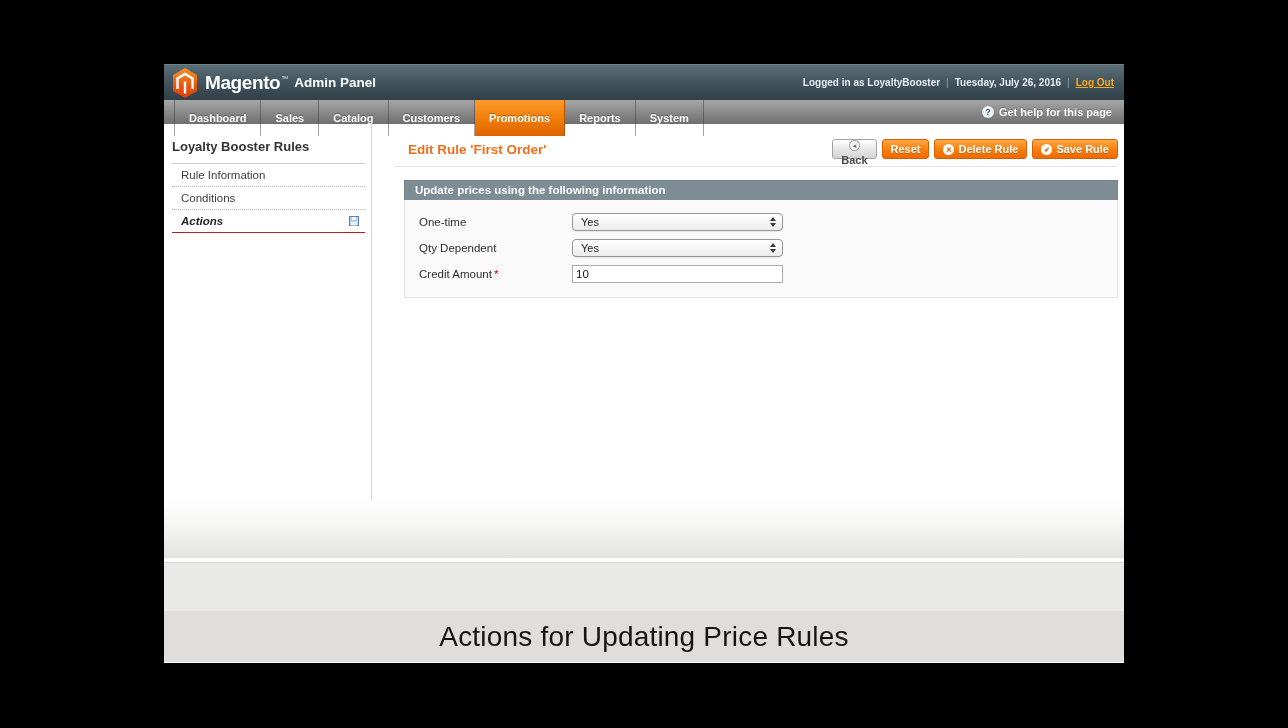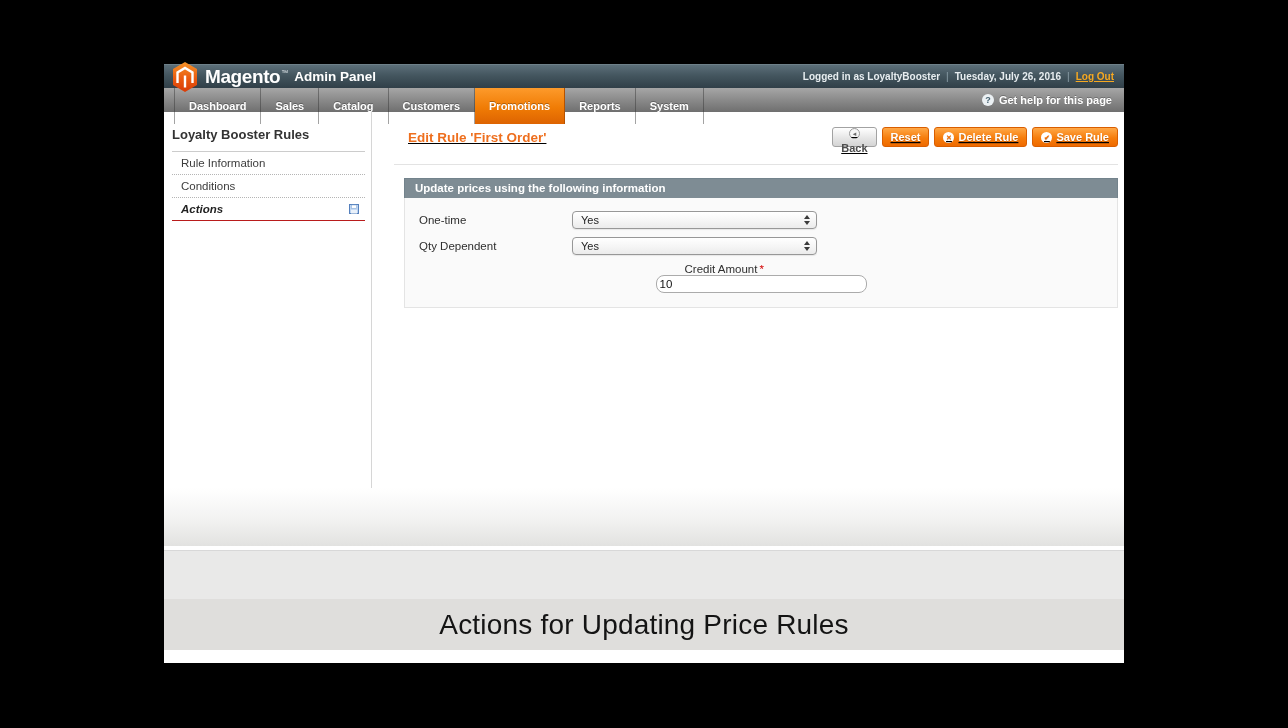--- a/index.html
+++ b/index.html
@@ -12,21 +12,21 @@
     overflow: hidden;
   }
   .stage {
     position: absolute; left: 164px; top: 64px;
     width: 960px; height: 599px;
     background: #fff;
   }
 
   
   .topbar {
-    height: 24px;
+    height: 36px;
     background: linear-gradient(180deg, #5c6f79 0%, #44565f 45%, #303f48 100%);
     border-top: 1px solid #6e8089;
     display: flex; align-items: center; justify-content: space-between;
     padding: 0 10px 0 8px;
   }
   .brand { display: flex; align-items: center; }
   .logo { display: inline-flex; margin-right: 7px; }
   .brand-name { font-size: 19px; font-weight: bold; color: #fff; letter-spacing: -0.4px; }
   .tm { font-size: 7px; color: #dfe6ea; margin: -8px 2px 0 1px; }
   .brand-suffix { font-size: 13.5px; font-weight: bold; color: #fff; margin-left: 4px; }
@@ -78,21 +78,21 @@
     border-bottom: 1px dotted #b5b5b5;
     cursor: pointer;
     display: flex; justify-content: space-between; align-items: center;
   }
   .side-item.active { font-weight: bold; font-style: italic; color: #222; border-bottom: 1px solid #b91c1c; justify-content: space-between; }
   .disk { display: inline-flex; margin-right: 2px; }
 
   .main { flex: 1; padding: 15px 6px 0 22px; }
   .page-head {
     display: flex; justify-content: space-between; align-items: center;
-    padding-bottom: 17px; border-bottom: 1px solid #e3e3e3; margin-bottom: 13px; text-decoration: underline;
+    padding-bottom: 7px; border-bottom: 1px solid #e3e3e3; margin-bottom: 13px;
   }
   .page-title { margin: 0 0 0 14px; font-size: 13.5px; font-weight: bold; color: #ee6f1e; }
   .actions { display: flex; gap: 5px; }
   .btn {
     display: inline-flex; align-items: center; gap: 4px;
     height: 20px; padding: 0 8px;
     font-size: 11px; font-weight: bold;
     border-radius: 3px; cursor: pointer;
     font-family: inherit; line-height: 1;
   }
@@ -120,38 +120,38 @@
     font-size: 11.5px; font-weight: bold;
     padding: 3px 10px 4px 10px;
     border: 1px solid #73838c; border-bottom: none;
   }
   .section-body {
     background: #fafafa;
     border: 1px solid #e4e4e4; border-top: none;
     padding: 13px 14px 14px 14px;
   }
   .form-row { display: flex; align-items: center; margin-bottom: 8px; }
-  .form-row:last-child { margin-bottom: 0; flex-direction: column; }
+  .form-row:last-child { margin-bottom: 0; }
   .form-row label { width: 153px; font-size: 11.5px; color: #2e2e2e; flex: none; }
   .req { color: #d40000; font-style: normal; margin-left: 2px; }
   .select {
-    width: 245px; height: 18px;
+    width: 211px; height: 18px;
     border: 1px solid #979797; border-radius: 4px;
     background: linear-gradient(180deg, #ffffff 0%, #f4f4f4 60%, #ebebeb 100%);
     box-shadow: 0 1px 1px rgba(0,0,0,0.08);
     display: flex; align-items: center; justify-content: space-between;
     padding: 0 6px 0 8px;
     font-size: 11px; color: #1d1d1d; cursor: pointer;
   }
   .stepper { display: flex; flex-direction: column; gap: 2px; }
   .stepper .up { width: 0; height: 0; border-left: 3px solid transparent; border-right: 3px solid transparent; border-bottom: 4px solid #3a3a3a; }
   .stepper .dn { width: 0; height: 0; border-left: 3px solid transparent; border-right: 3px solid transparent; border-top: 4px solid #3a3a3a; }
   .text-input {
     width: 211px; height: 18px;
-    border: 1px solid #ababab; border-radius: 8px;
+    border: 1px solid #ababab; border-radius: 0;
     background: #fff; color: #111;
     font-size: 11.5px; font-family: inherit;
     padding: 0 3px;
   }
 
   
   .page-bottom-fade { height: 58px; background: linear-gradient(180deg, #ffffff 0%, #f2f2f1 55%, #e2e2e0 100%); }
   .strip-white { height: 5px; background: #fff; border-bottom: 1px solid #d8d8d8; }
   .band-light { height: 48px; background: #e9e9e8; }
   .caption-band { height: 51px; background: #dfdedc; display: flex; align-items: center; justify-content: center; }

